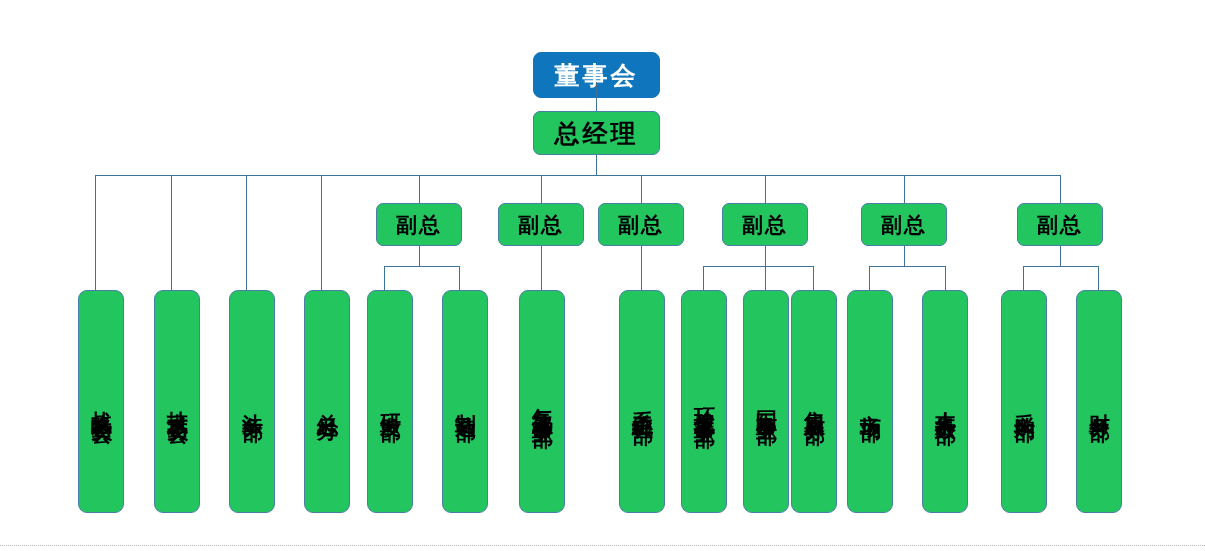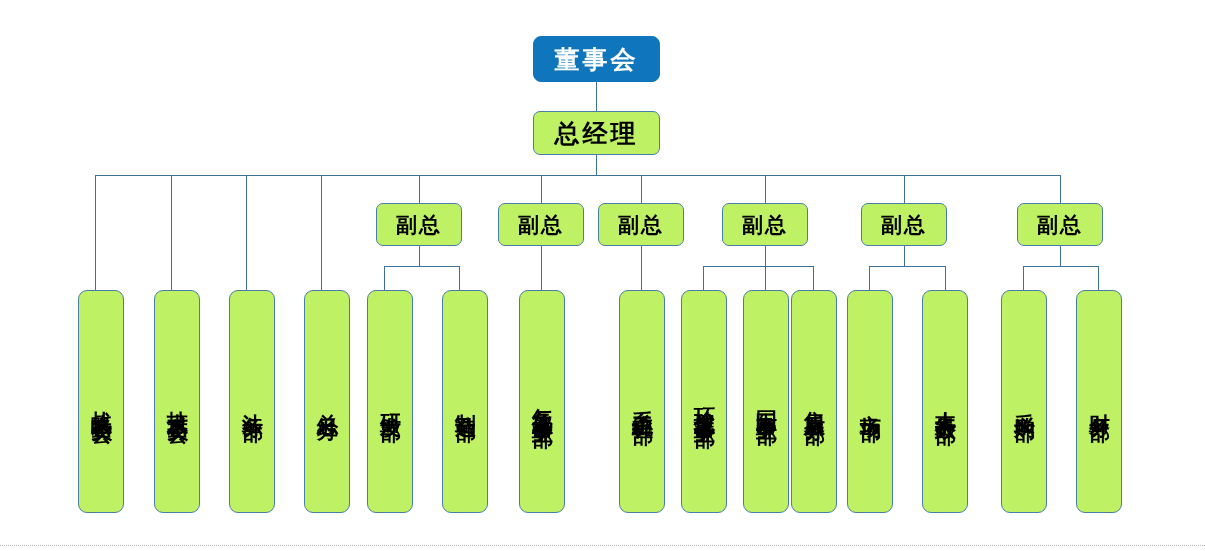--- a/index.html
+++ b/index.html
@@ -17,21 +17,21 @@
     background: #ffffff;
     overflow: hidden;
   }
 
   
   .node {
     position: absolute;
     box-sizing: border-box;
     border: 1.6px solid #4a7ea8;
     border-radius: 7px;
-    background: #bef264;
+    background: #22c55e;
     color: #000000;
     display: flex;
     align-items: center;
     justify-content: center;
     text-align: center;
     letter-spacing: 1px;
     font-weight: 700;
     -webkit-font-smoothing: antialiased;
   }
   .node.filled {
@@ -83,21 +83,21 @@
     right: 0;
     height: 0;
     border-top: 1px dotted #b9b9b9;
   }
 </style>
 </head>
 <body>
 
 <div id="chart-root">
 
-  <div class="node filled board" style="left:533px; top:36px; width:127px; height:46px;">
+  <div class="node filled board" style="left:533px; top:52px; width:127px; height:46px;">
     <span>董事会</span>
   </div>
 
   <div class="ln v" style="left:596px; top:82px; height:29px;"></div>
 
   <div class="node gm" style="left:533px; top:111px; width:127px; height:44px;">
     <span>总经理</span>
   </div>
 
   <div class="ln v" style="left:596px; top:155px; height:21px;"></div>

